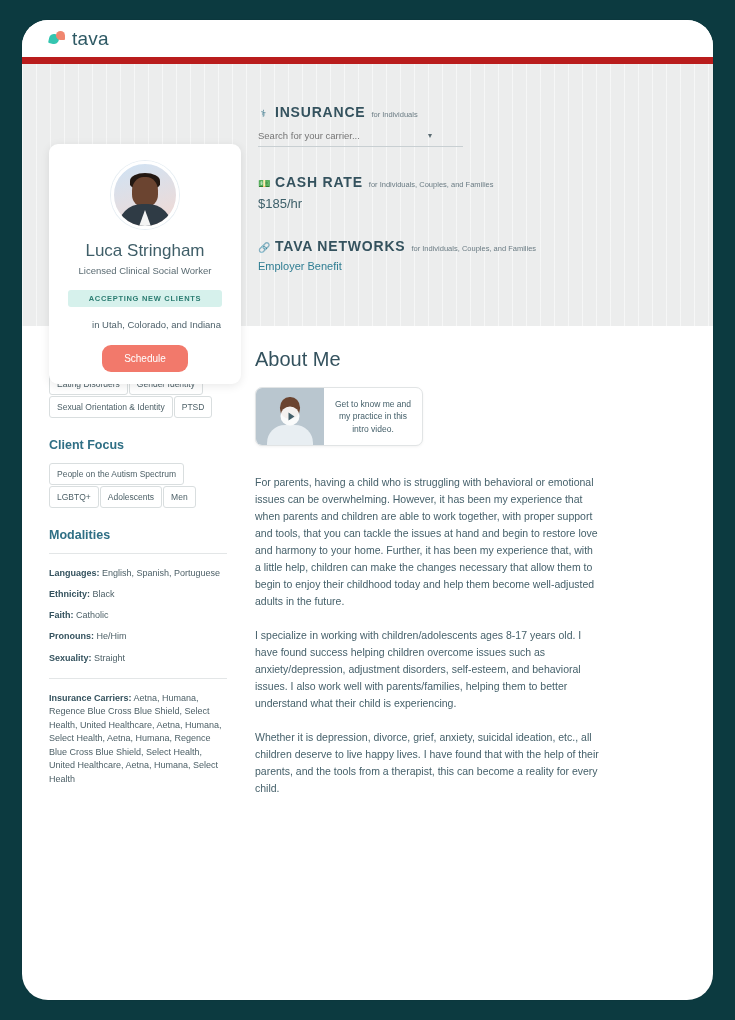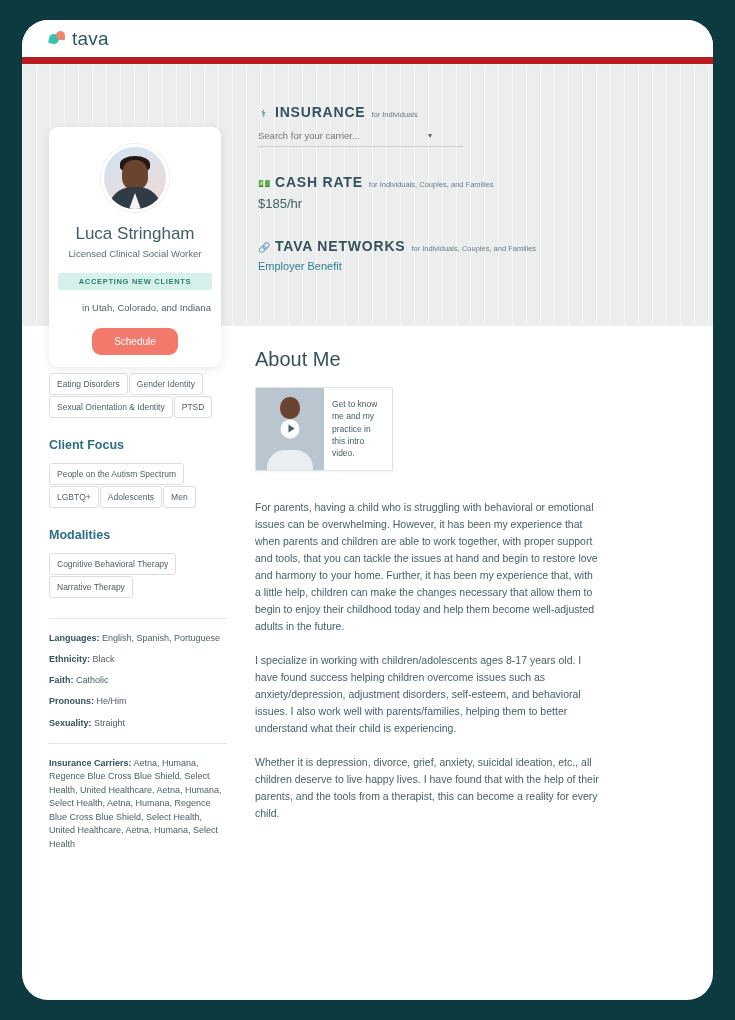--- a/index.html
+++ b/index.html
@@ -45,22 +45,22 @@
   }
   
   .hero {
     position: relative;
     height: 262px;
     background: #eceded;
     background-image: repeating-linear-gradient(90deg, rgba(255,255,255,.55) 0 1px, transparent 1px 14px);
   }
   .card {
     position: absolute;
-    left: 27px; top: 63px;
-    width: 172px; height: 240px;
+    left: 27px; top: 80px;
+    width: 192px; height: 240px;
     background: #ffffff;
     border-radius: 9px;
     box-shadow: 0 2px 10px rgba(0,0,0,.09);
     text-align: center;
     padding-top: 17px;
     z-index: 3;
   }
   .avatar {
     width: 68px; height: 68px; border-radius: 50%;
     margin: 0 auto;
@@ -152,23 +152,24 @@
   .hr { border-top: 1px solid #e3e6e7; margin: 4px 0 13px; }
   .meta-row { font-size: 9px; color: #4e6168; margin-bottom: 9px; line-height: 1.35; }
   .meta-row b { color: #34525e; font-weight: 700; }
   .carriers { font-size: 9px; color: #4e6168; line-height: 1.5; }
   .carriers b { color: #34525e; font-weight: 700; }
   h2.about {
     font-size: 20px; color: #34525e; font-weight: 400; margin-bottom: 16px;
   }
   .video-card {
     display: flex; align-items: stretch;
-    border: 1px solid #e1e4e5; border-radius: 1px;
-    width: 138px; overflow: hidden; background: #fff;
+    border: 1px solid #e1e4e5; border-radius: 7px;
+    width: 168px; overflow: hidden; background: #fff;
     box-shadow: 0 1px 3px rgba(0,0,0,.05);
+    text-align: center;
   }
   .video-thumb {
     width: 68px; background: #b9c6cf; position: relative; flex: none;
   }
   .video-thumb .vhead {
     position: absolute; left: 50%; top: 9px; transform: translateX(-50%);
     width: 20px; height: 22px; border-radius: 48%; background: #6b4430;
   }
   .video-thumb .vbody {
     position: absolute; left: 50%; bottom: 0; transform: translateX(-50%);
@@ -274,24 +275,20 @@
 
       <h3 class="sec">Client Focus</h3>
       <div class="chips">
         <span class="chip">People on the Autism Spectrum</span>
         <span class="chip">LGBTQ+</span>
         <span class="chip">Adolescents</span>
         <span class="chip">Men</span>
       </div>
 
       <h3 class="sec">Modalities</h3>
-      <div class="chips">
-        <span class="chip">Cognitive Behavioral Therapy</span>
-        <span class="chip">Narrative Therapy</span>
-      </div>
 
       <div class="hr"></div>
 
       <div class="meta-row">
         <b>Languages:</b>
         <span>English, Spanish, Portuguese</span>
       </div>
       <div class="meta-row">
         <b>Ethnicity:</b>
         <span>Black</span>

